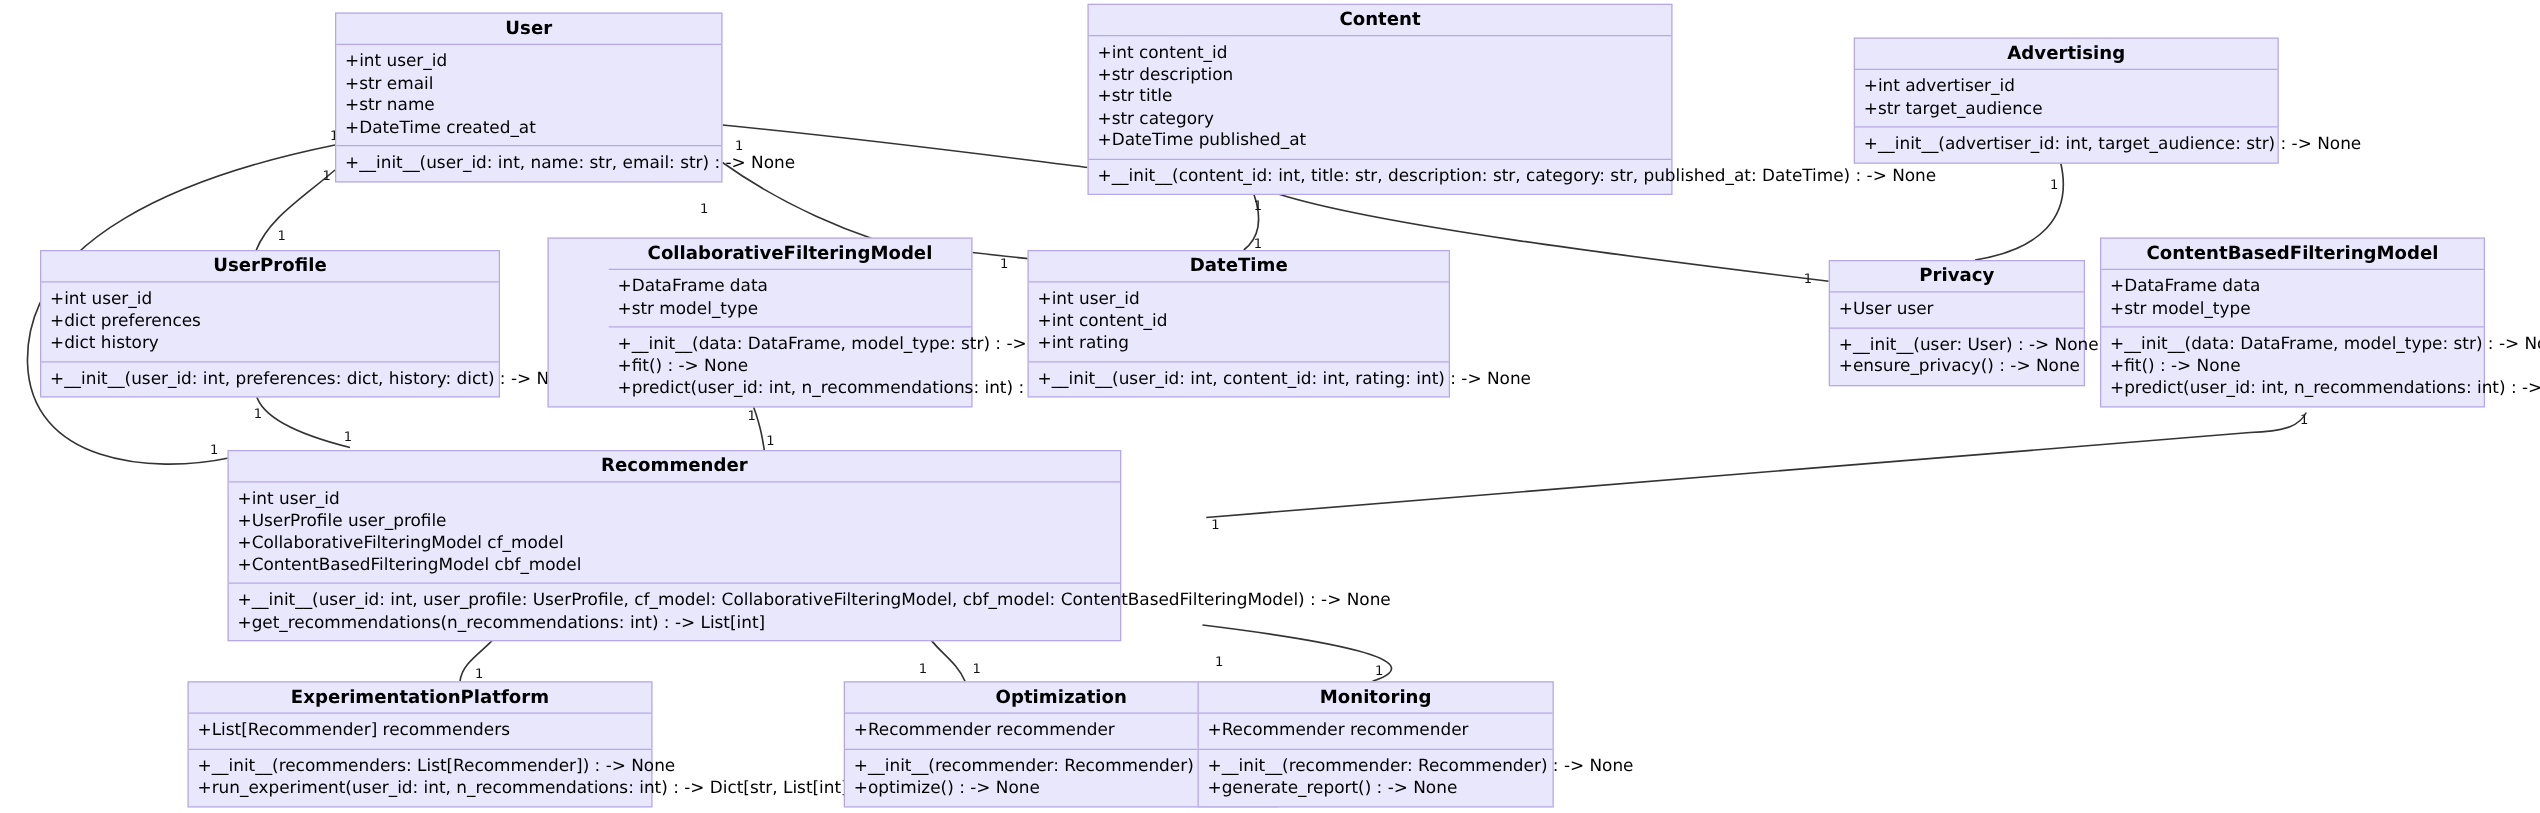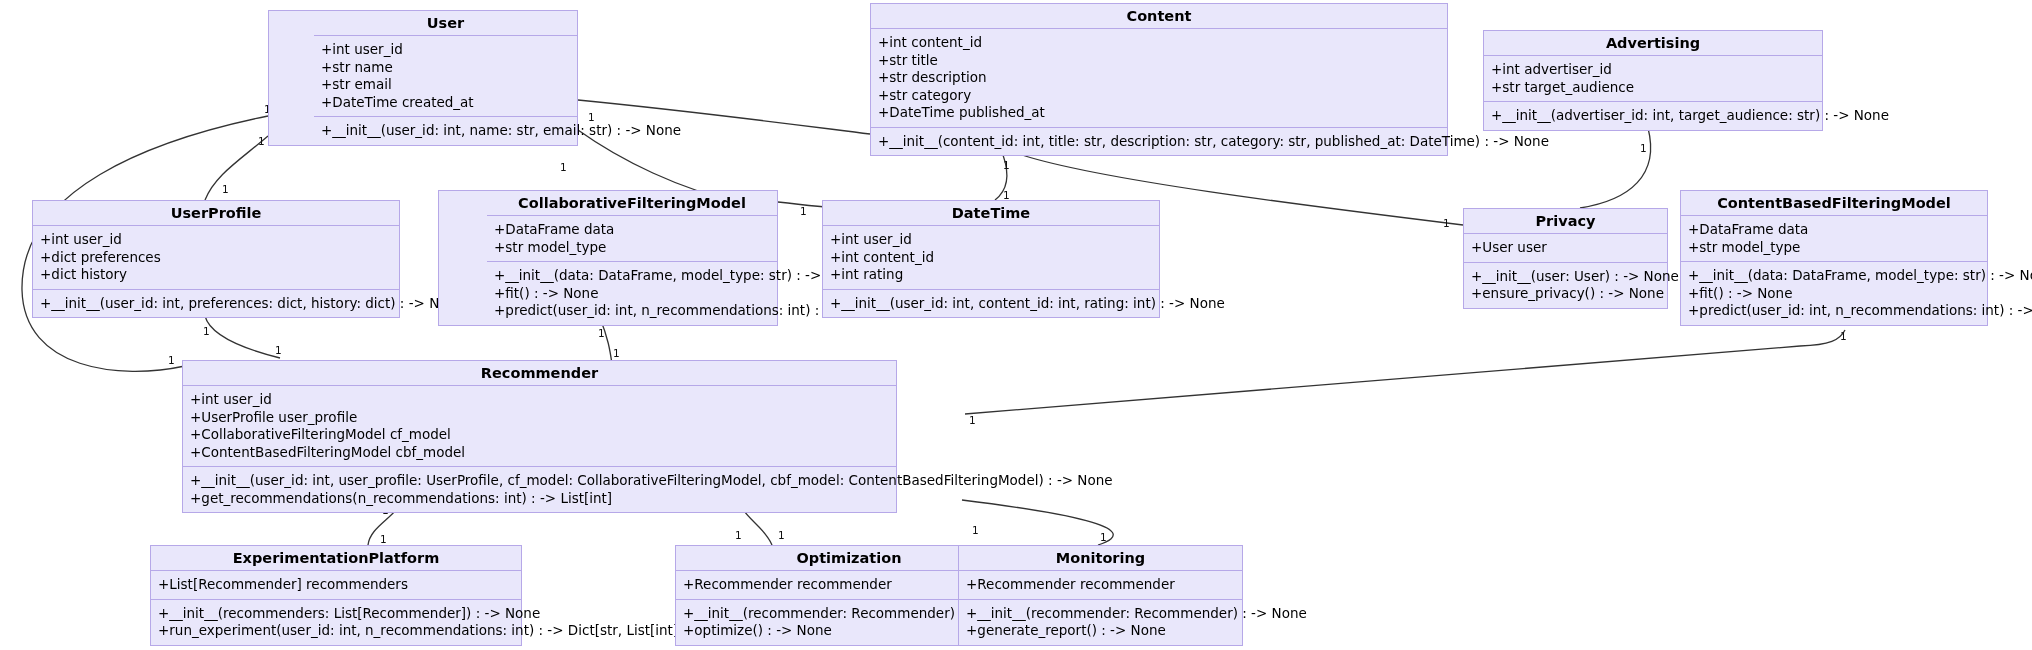--- a/index.html
+++ b/index.html
@@ -117,39 +117,39 @@
   <span class="mult" style="left:1443px; top:218px;">1</span>
   <span class="mult" style="left:1840px; top:331px;">1</span>
   <span class="mult" style="left:969px;  top:415px;">1</span>
   <span class="mult" style="left:382px;  top:505px;">1</span>
   <span class="mult" style="left:380px;  top:534px;">1</span>
   <span class="mult" style="left:735px;  top:530px;">1</span>
   <span class="mult" style="left:778px;  top:530px;">1</span>
   <span class="mult" style="left:972px;  top:525px;">1</span>
   <span class="mult" style="left:1100px; top:532px;">1</span>
 
-  <div class="uml-class" style="left:268px; top:10px; width:310px;padding-left:45px;">
+  <div class="uml-class" style="left:268px; top:10px; width:310px;">
     <div class="uml-title">User</div>
     <div class="uml-attrs">
       <div class="uml-row">+int user_id</div>
+      <div class="uml-row">+str email</div>
       <div class="uml-row">+str name</div>
-      <div class="uml-row">+str email</div>
       <div class="uml-row">+DateTime created_at</div>
     </div>
     <div class="uml-methods">
       <div class="uml-row">+__init__(user_id: int, name: str, email: str) : -&gt; None</div>
     </div>
   </div>
 
-  <div class="uml-class" style="left:870px; top:3px; width:578px;">
+  <div class="uml-class" style="left:870px; top:3px; width:468px;">
     <div class="uml-title">Content</div>
     <div class="uml-attrs">
       <div class="uml-row">+int content_id</div>
+      <div class="uml-row">+str description</div>
       <div class="uml-row">+str title</div>
-      <div class="uml-row">+str description</div>
       <div class="uml-row">+str category</div>
       <div class="uml-row">+DateTime published_at</div>
     </div>
     <div class="uml-methods">
       <div class="uml-row">+__init__(content_id: int, title: str, description: str, category: str, published_at: DateTime) : -&gt; None</div>
     </div>
   </div>
 
   <div class="uml-class" style="left:1483px; top:30px; width:340px;">
     <div class="uml-title">Advertising</div>

